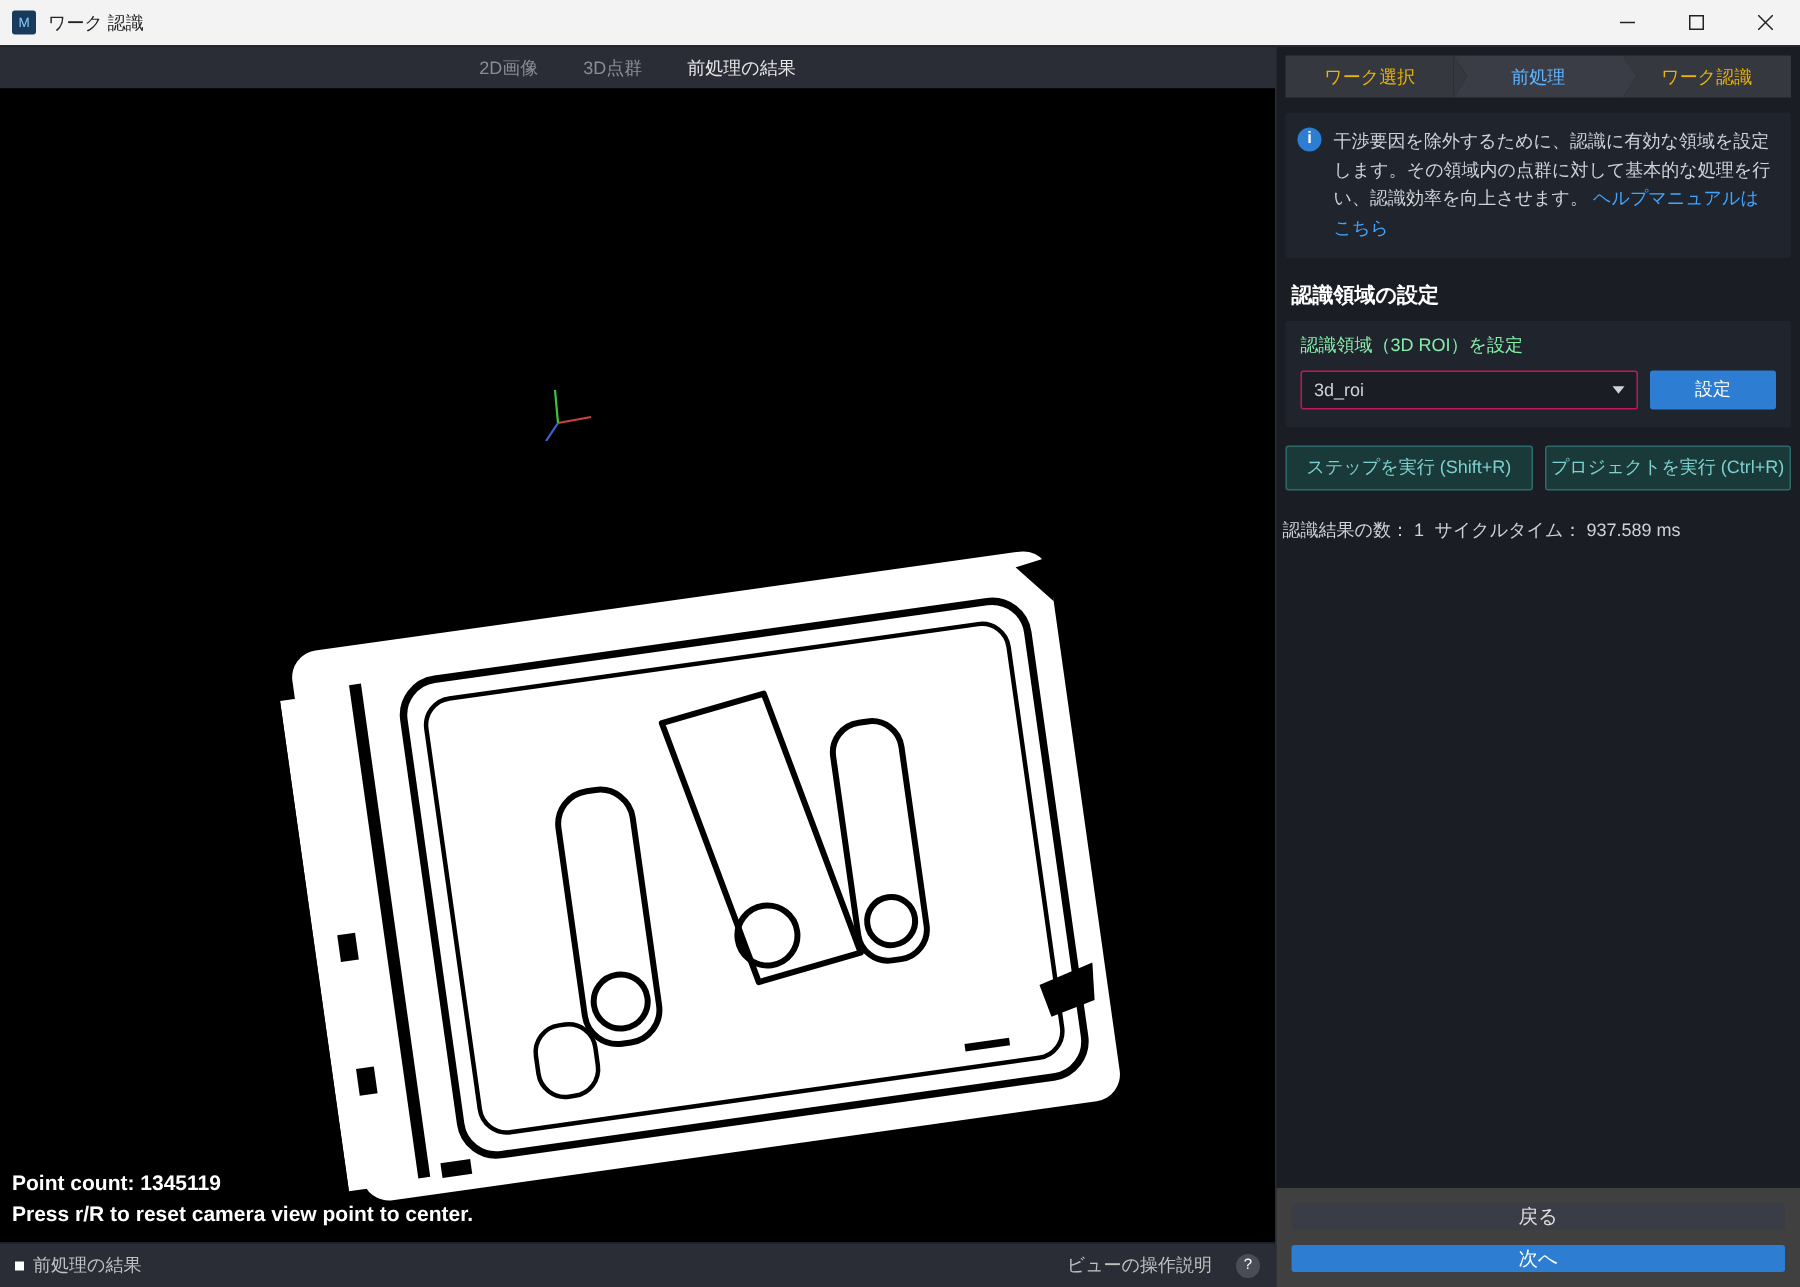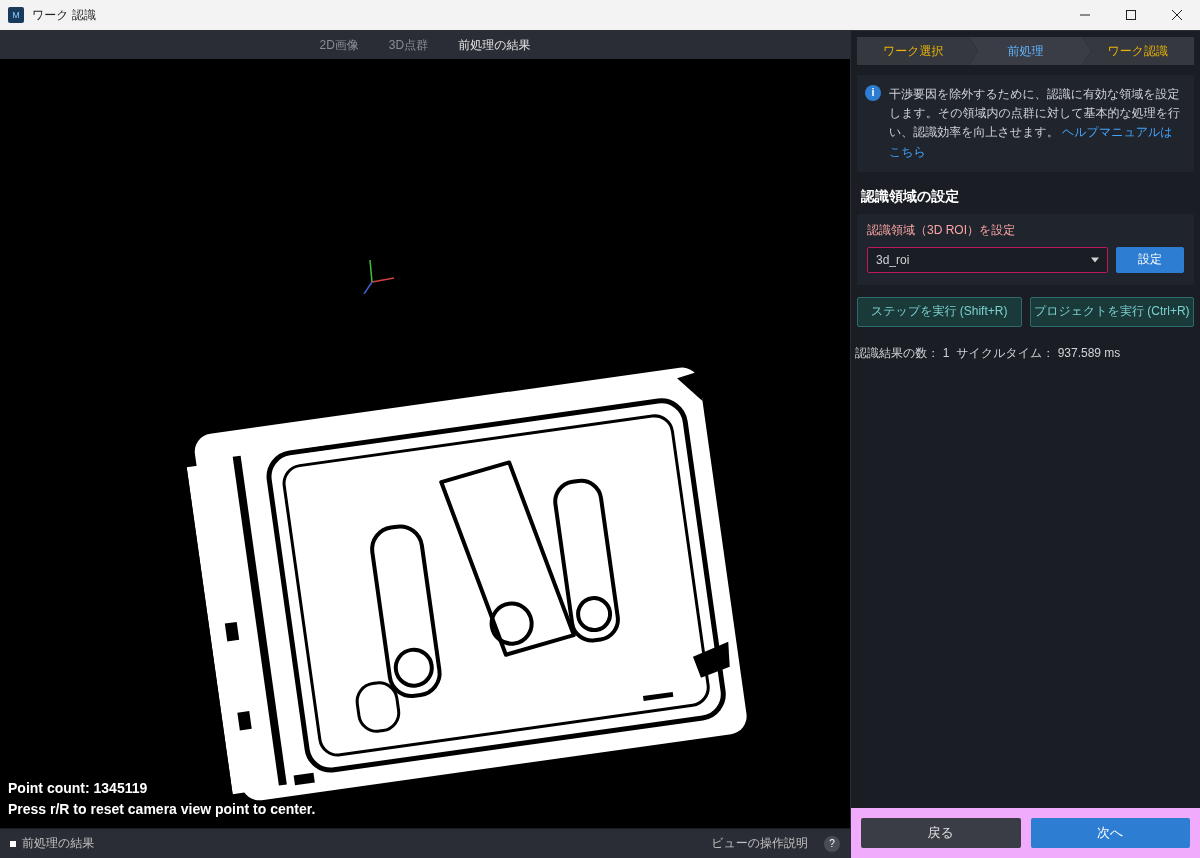--- a/index.html
+++ b/index.html
@@ -38,32 +38,32 @@
   .step.active:not(:last-child)::after { border-left-color:#3a3d45;}
   .step:not(:first-child)::before { content:""; position:absolute; left:0; top:0; width:0; height:0; border-top:14px solid transparent; border-bottom:14px solid transparent; border-left:9px solid #1a1d23; z-index:1;}
   
   .info-box { margin: 10px 6px 6px 6px; background: #20242c; padding: 10px 10px 10px 32px; position: relative; border-radius: 2px; font-size: 12px; line-height: 1.6; color: #cfd2d8;}
   .info-icon { position: absolute; left: 8px; top: 10px; width: 16px; height: 16px; border-radius: 50%; background: #2d7dd2; color: #fff; display:flex; align-items:center; justify-content:center; font-size: 11px; font-weight:bold;}
   .info-link { color: #42a5ff; cursor: pointer; }
   
   .section-title { margin: 10px 10px 8px 10px; font-size: 14px; font-weight: 600; color: #fff;}
   
   .sub-panel { margin: 0 6px; background: #20242c; padding: 8px 10px 12px 10px; border-radius:2px;}
-  .sub-label { font-size: 12px; color: #fca5a5; margin-bottom: 8px; }
+  .sub-label { font-size: 12px; color: #86efac; margin-bottom: 8px; }
   .select-row { display: flex; gap: 8px; }
   .select { flex: 1; height: 26px; background: #1a1d23; border: 1px solid #be185d; border-radius: 2px; display: flex; align-items: center; padding: 0 8px; color: #cfd2d8; font-size:12px; cursor:pointer; position:relative;}
   .select-caret { position:absolute; right:8px; top:50%; transform:translateY(-50%); width:0; height:0; border-left:4px solid transparent; border-right:4px solid transparent; border-top:5px solid #cfd2d8;}
-  .btn-primary { width: 68px; height: 26px; background: #2d7dd2; color: #fff; border: none; border-radius: 2px; font-size: 12px; cursor: pointer; }
+  .btn-primary { width: 84px; height: 26px; background: #2d7dd2; color: #fff; border: none; border-radius: 2px; font-size: 12px; cursor: pointer; }
   
   .run-row { display: flex; gap: 8px; margin: 12px 6px 0 6px; }
   .btn-run { flex: 1; height: 30px; background: #1a3a3a; border: 1px solid #2e6a6a; color: #7dd0d0; font-size: 12px; border-radius: 2px; cursor: pointer; display:flex; align-items:center; justify-content:center;}
   
   .result-line { margin: 18px 4px; font-size: 12px; color: #cfd2d8; display:flex; gap:7px;text-align:right;}
   
-  .nav-footer { margin-top: auto; display: flex; gap: 10px; padding: 10px; background:#f0abfc;}
+  .nav-footer { margin-top: auto; display: flex; gap: 10px; padding: 10px; background:#404040;flex-direction:column;}
   .nav-btn { flex: 1; height: 30px; border-radius: 2px; font-size: 13px; cursor: pointer; border:none; display:flex; align-items:center; justify-content:center;}
   .nav-back { background: #3a3d45; color: #e0e0e0; }
   .nav-next { background: #2d7dd2; color: #fff; }
   
   
   .workpiece { position:absolute; top:310px; left:205px; width:530px; height:420px; transform:rotate(-8deg);}
 </style>
 </head>
 <body>
 

